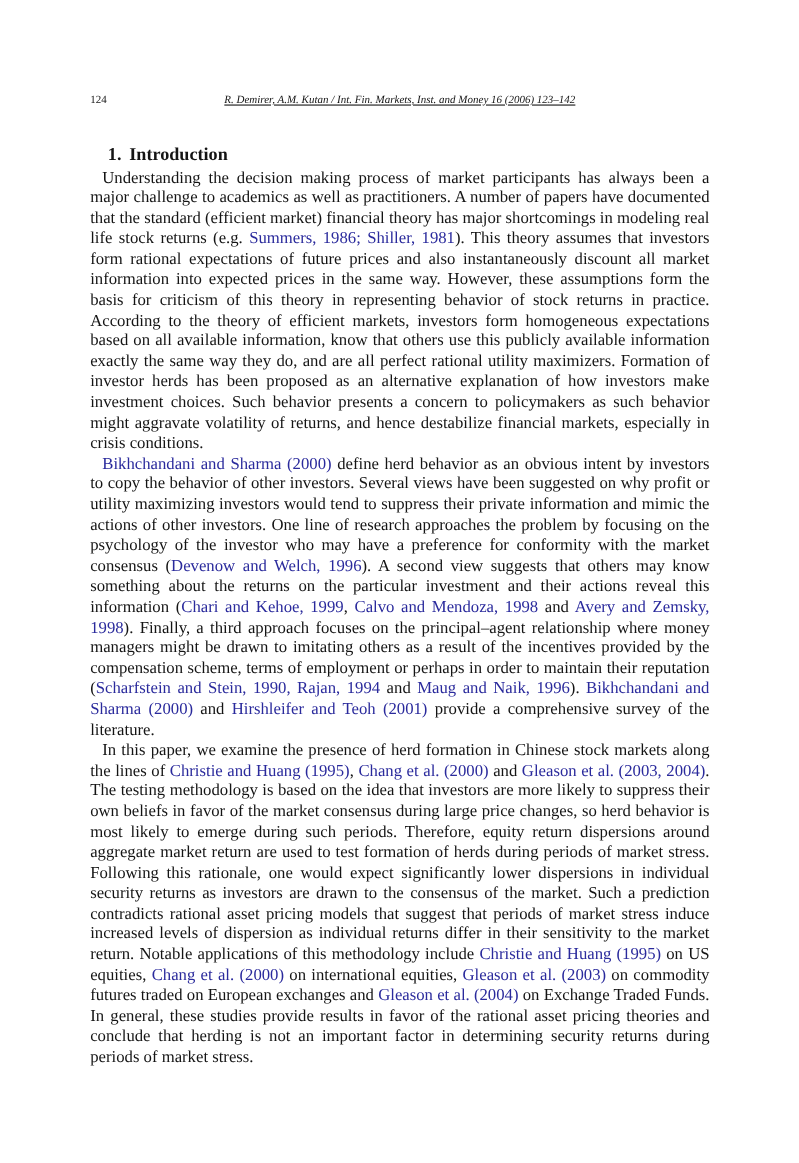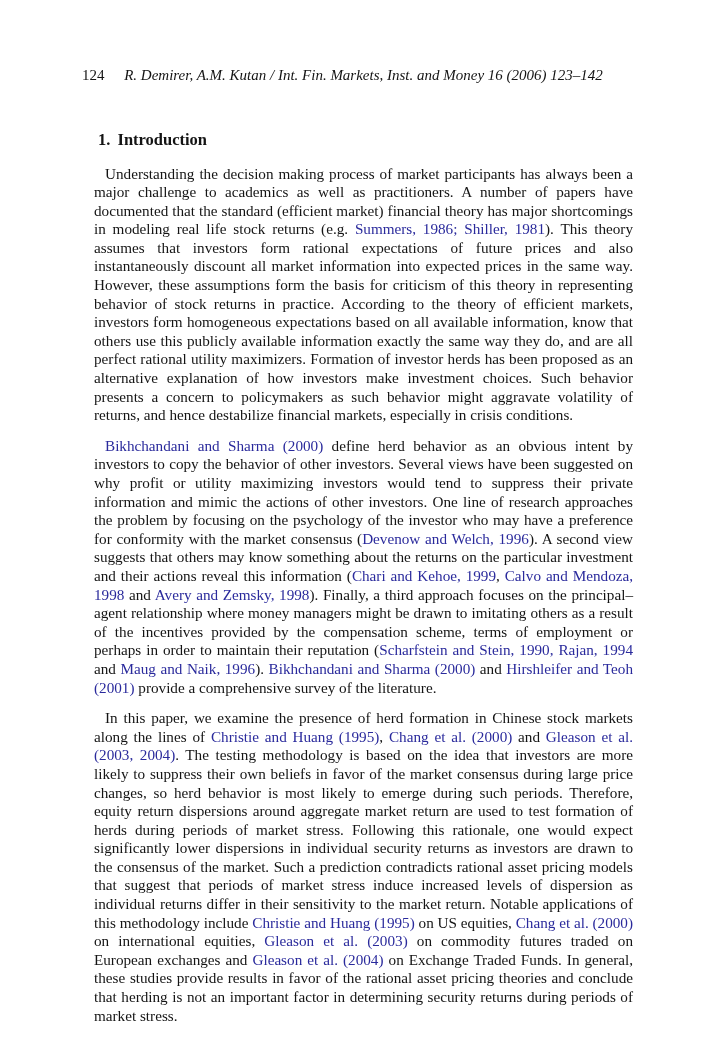--- a/index.html
+++ b/index.html
@@ -11,54 +11,55 @@
     color: var(--text-color);
   }
   .page {
     position: relative;
     width: 726px; height: 1057px;
     background: var(--page-bg);
     overflow: hidden;
   }
   .header {
     position: absolute;
-    left: 82px; top: 68px;
+    left: 82px; top: 84px;
     width: 563px;
-    font-size: 15px;
+    font-size: 10px;
     line-height: 15px;
   }
   .page-num {
     position: absolute; left: 0; top: 0;
     font-style: normal;
   }
   .running-title {
     display: block;
     text-align: center;
     font-style: italic;
+    text-decoration: underline;
   }
   .section-heading {
     position: absolute;
     left: 82px; top: 114px;
     width: 563px;
     margin: 16px;
     font-size: 16.5px;
     font-weight: bold;
     word-spacing: 3px;
     line-height: 19px;
   }
   .body-text {
     position: absolute;
     left: 82px; top: 152.5px;
     width: 563px;
     font-size: 15.2px;
     line-height: 18.6px;
     text-align: justify;
   }
   .body-text p {
-    margin: 12px;
+    margin: 0;
     text-indent: 11px;
   }
   .ref-link {
     color: var(--link-color);
     cursor: pointer;
   }
 </style>
 </head>
 <body>
 

